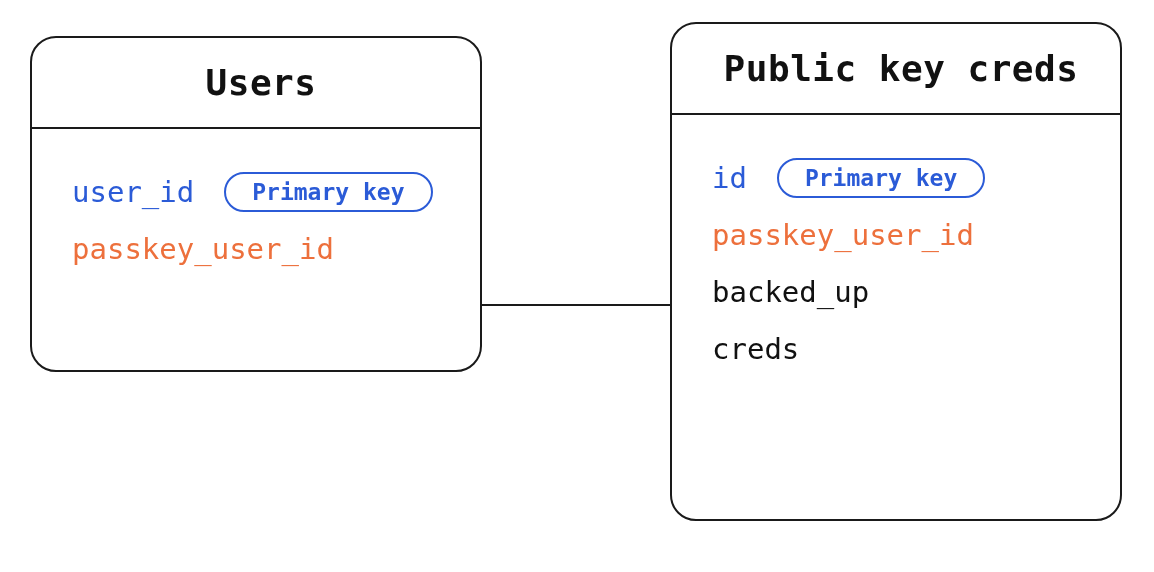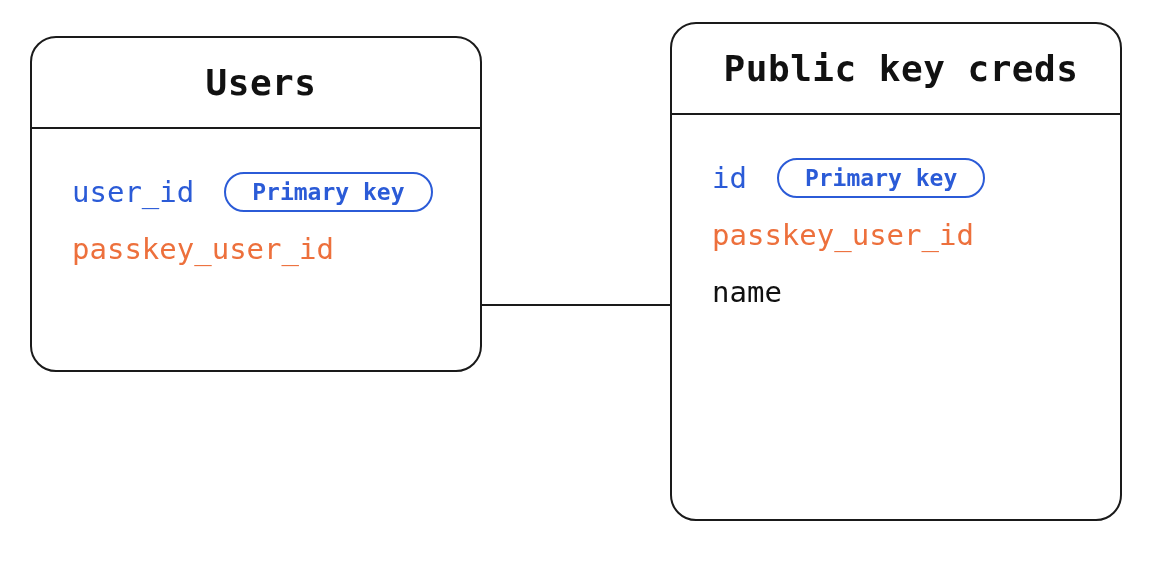--- a/index.html
+++ b/index.html
@@ -120,19 +120,23 @@
     <span>id</span>
     <span class="pk-badge">
       <span>Primary key</span>
     </span>
   </div>
         <div class="field-row color-orange">
     <span>passkey_user_id</span>
 
   </div>
         <div class="field-row color-black">
-    <span>name</span>
+    <span>backed_up</span>
+
+  </div>
+        <div class="field-row color-black">
+    <span>creds</span>
 
   </div>
       </div>
   </div>
 
 </div>
 
 </body></html>

